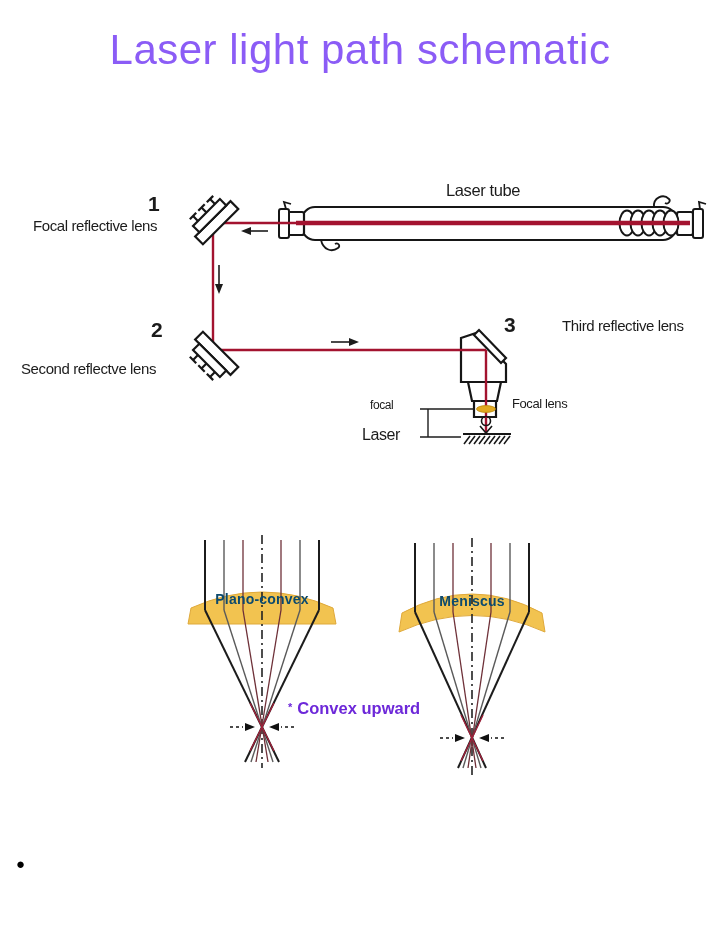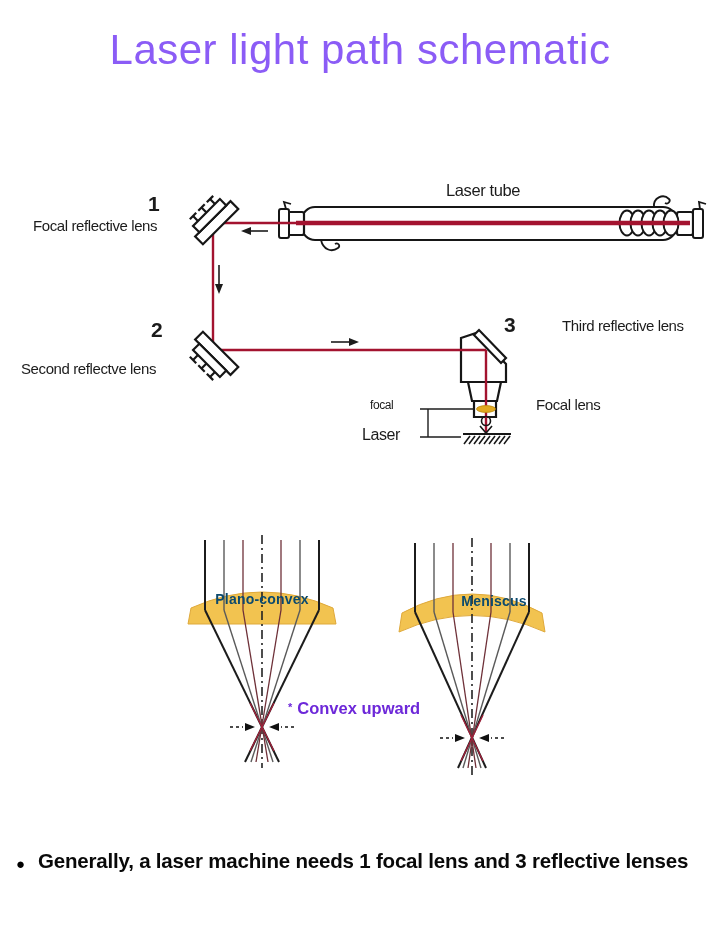--- a/index.html
+++ b/index.html
@@ -199,25 +199,24 @@
 
 <div class="abs num" style="left:151px;top:318px;">2</div>
 <div class="abs lbl" style="left:21px;top:360px;">Second reflectve lens</div>
 
 <div class="abs num" style="left:504px;top:313px;">3</div>
 <div class="abs lbl" style="left:535px;top:317px;margin-left:27px;">Third reflective lens</div>
 
 <div class="abs lbl" style="left:370px;top:398px;font-size:12px;">focal</div>
 <div class="abs lbl" style="left:362px;top:426px;font-size:16px;">Laser</div>
 
-<div class="abs lbl" style="left:536px;top:396px;font-size:15px;">Focal lens</div>
+<div class="abs lbl" style="left:512px;top:396px;font-size:13px;">Focal lens</div>
 
 <div class="abs lens-cap" style="left:196px;top:591px;">Plano-convex</div>
-<div class="abs lens-cap" style="left:428px;top:593px;">Meniscus</div>
+<div class="abs lens-cap" style="left:406px;top:593px;">Meniscus</div>
 
 <div id="convex-note" class="abs" style="left:288px;top:699px;">
   <span class="star">*</span><span>Convex upward</span>
 </div>
 
 <div id="footer" class="abs">
   <span class="dot">●</span>
-  <span class="txt">Generally, a laser machine needs 1 focal lens and 3 reflective lenses</span>
 </div>
 
 </body></html>

